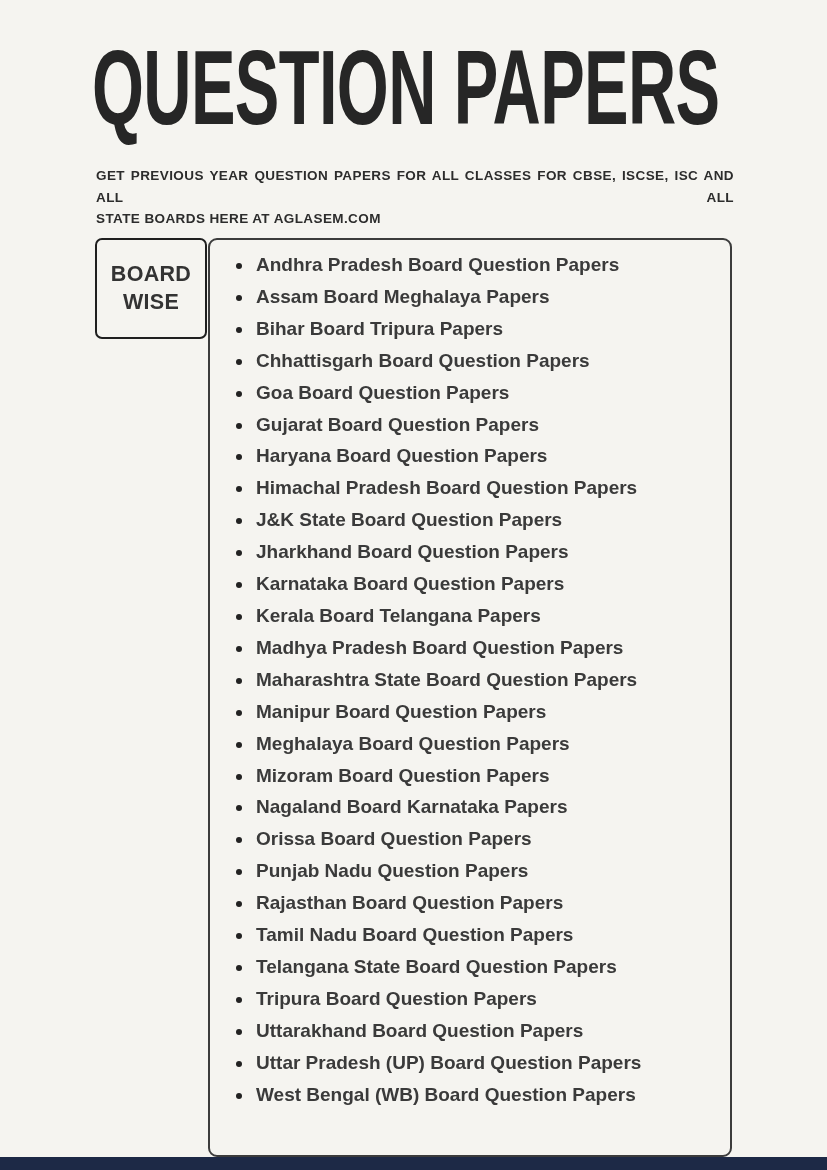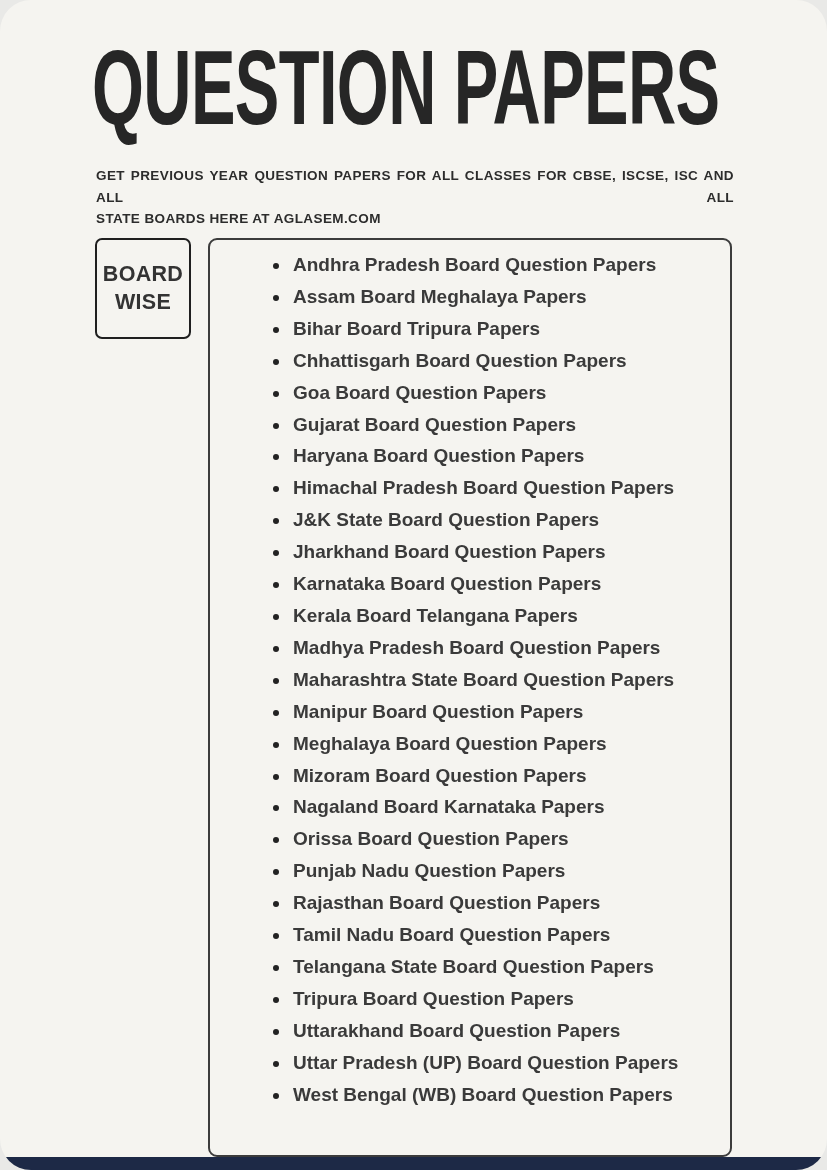--- a/index.html
+++ b/index.html
@@ -11,21 +11,20 @@
   *{margin:0;padding:0;box-sizing:border-box;}
   html,body{background:#e9e9e7;}
   .page{
     position:relative;
     width:827px;height:1170px;
     margin:0 auto;
     background:var(--background);
     overflow:hidden;
     font-family:"Liberation Sans", sans-serif;
     color:var(--body-text);
-    border-radius:31px;
   }
   .title{
     position:absolute;
     left:92px;top:34px;
     font-size:106px;
     font-weight:bold;
     line-height:1;
     letter-spacing:-1px;
     color:var(--title-text);
     transform:scaleX(0.63);
@@ -40,21 +39,21 @@
     font-weight:bold;
     letter-spacing:0.4px;
     line-height:1.6;
     color:#2c2c2c;
   }
   .sub-line{display:block;}
   .sub-line.justify{text-align:justify;text-align-last:justify;}
   .badge{
     position:absolute;
     left:95px;top:238px;
-    width:96px;height:101px;
+    width:112px;height:101px;
     border:2px solid #1f1f1f;
     border-radius:7px;
     display:flex;align-items:center;justify-content:center;
     text-align:center;
     font-size:21.5px;
     font-weight:bold;
     line-height:1.3;
     letter-spacing:0.3px;
     color:#333;
     padding:4px;
@@ -72,21 +71,20 @@
     list-style:disc;
     margin:0;
     padding-left:44px;
   }
   .board-item{
     font-size:19px;
     font-weight:bold;
     line-height:31.9px;
     color:var(--body-text);
     padding-left:2px;
-    margin-left:37px;
   }
   .board-item::marker{color:#222;}
   .footer-bar{
     position:absolute;
     left:0;right:0;bottom:0;
     height:13px;
     background:var(--footer-bar);
   }
 </style>
 </head>

